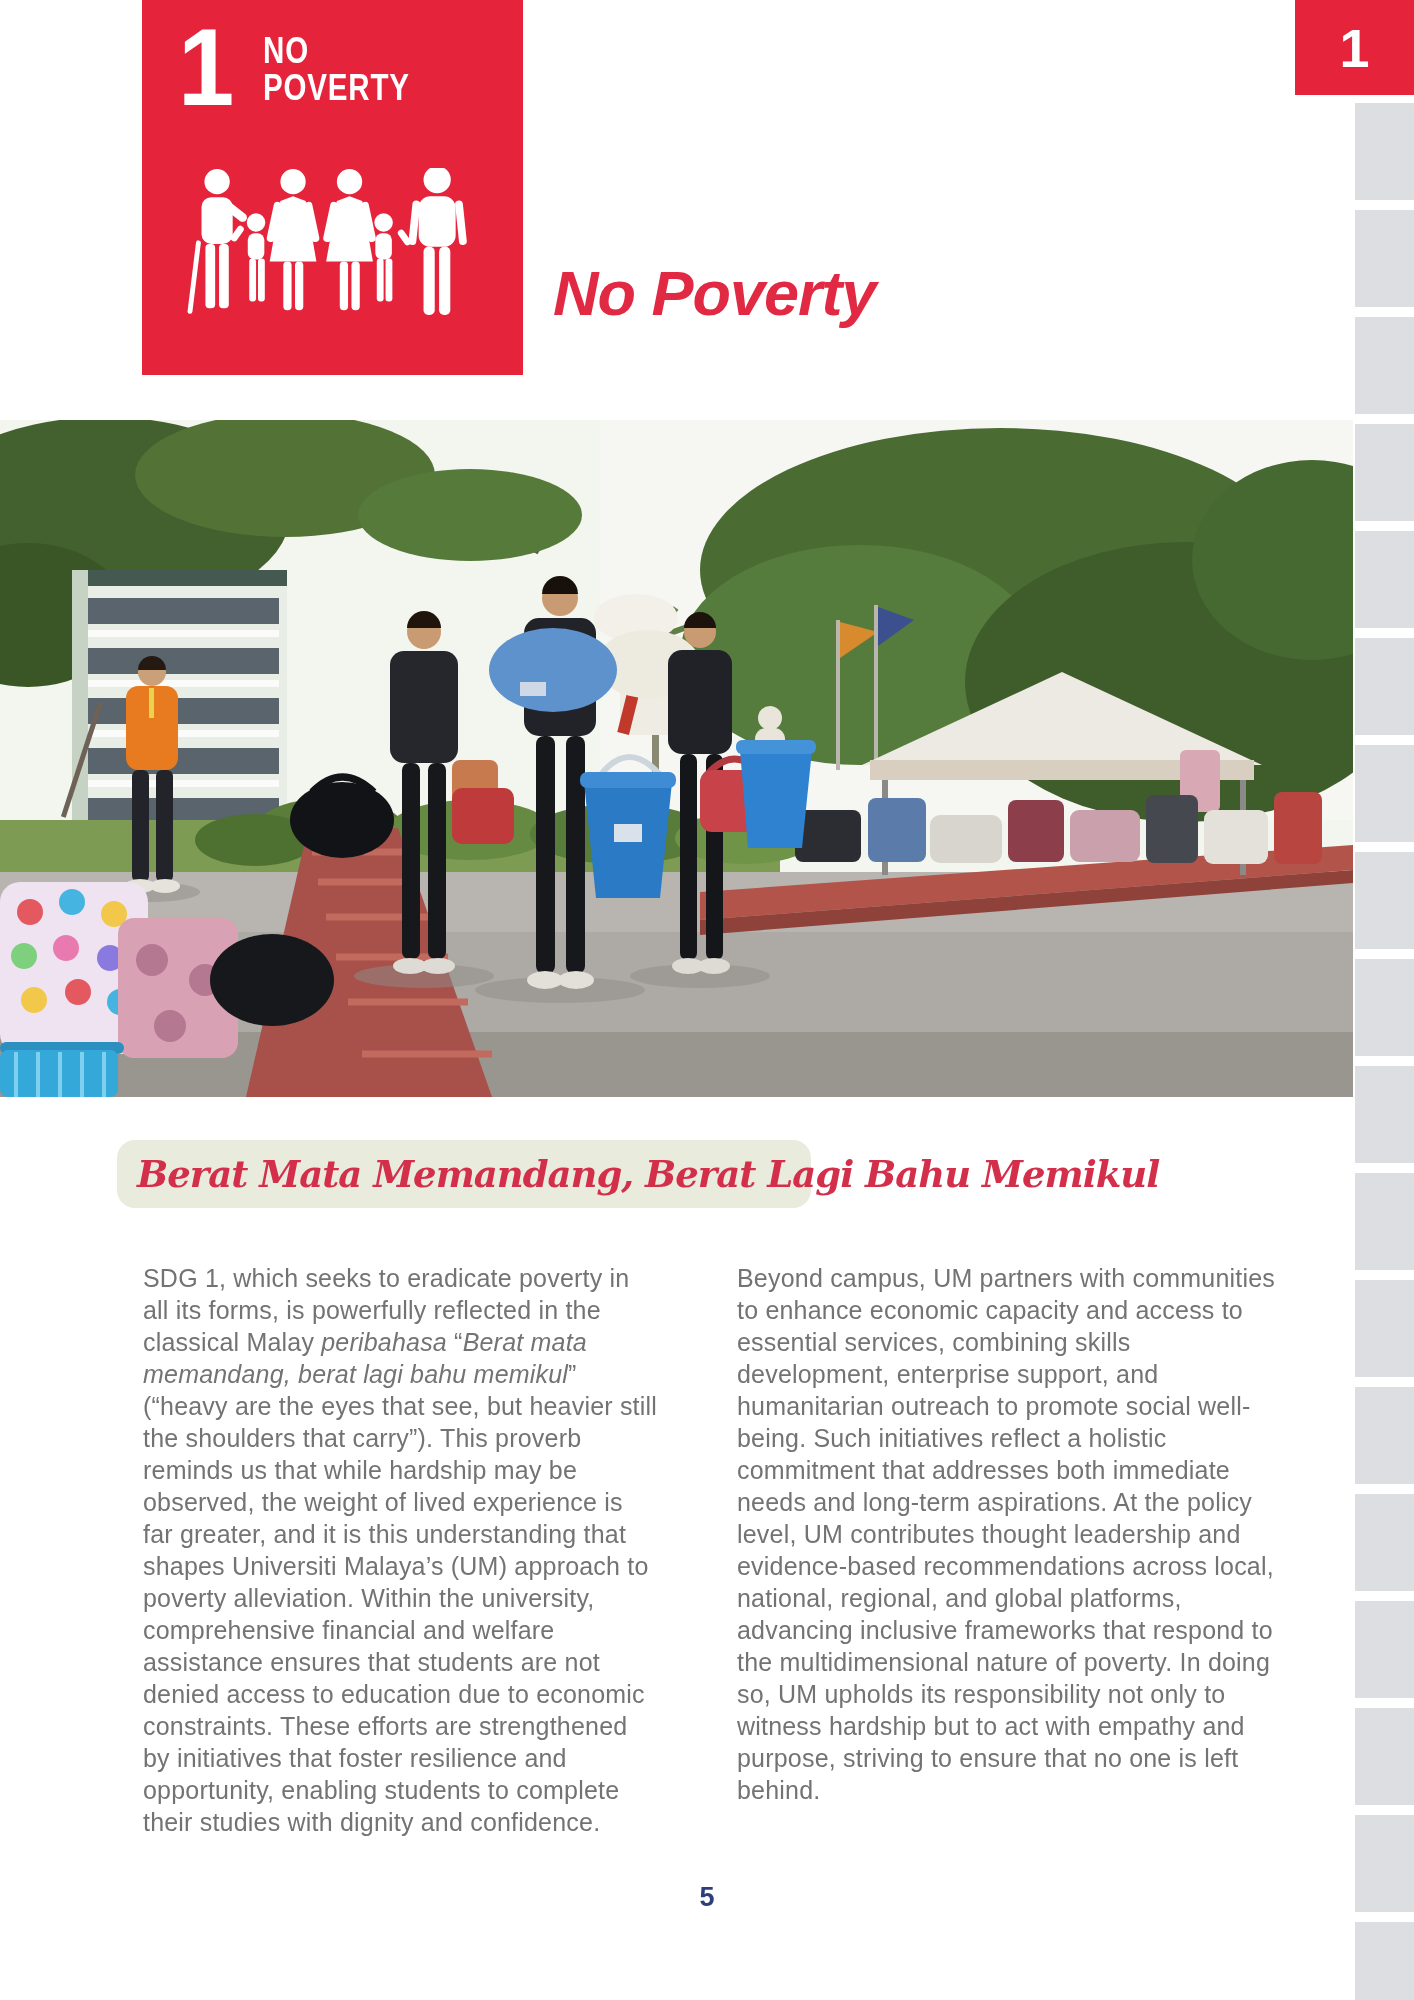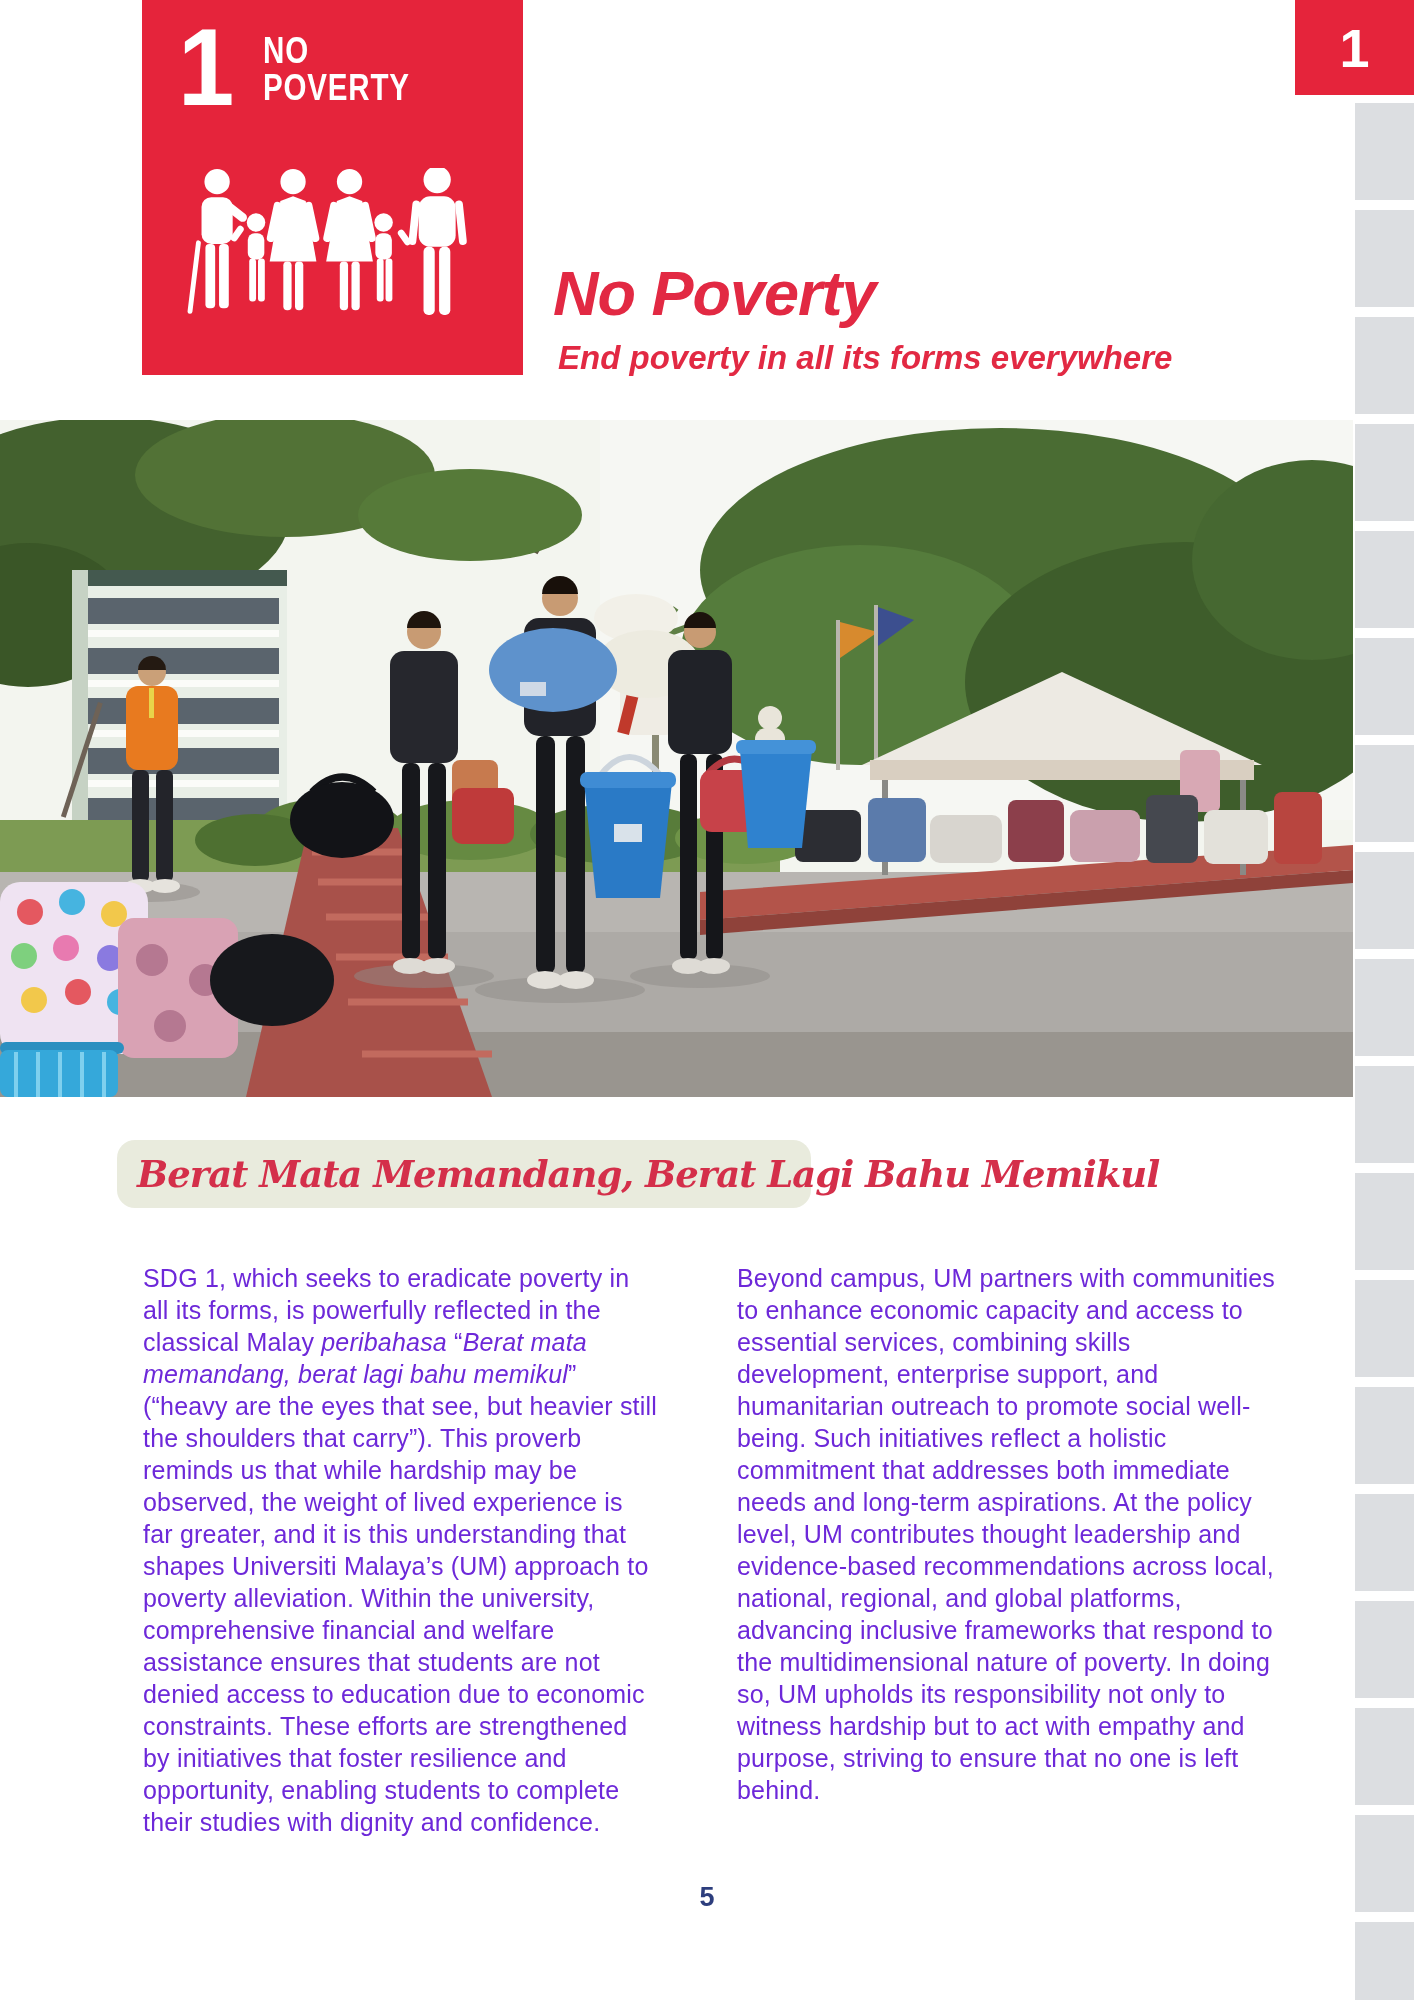--- a/index.html
+++ b/index.html
@@ -57,21 +57,21 @@
     border-radius:18px; display:flex; align-items:center; padding-left:20px;
     box-sizing:border-box;
   }
   .banner span {
     font-family:"DejaVu Serif", serif; font-style:italic; font-weight:bold;
     font-size:37px; color:#d42f4a; letter-spacing:-1px; white-space:nowrap;
   }
 
   
   .col {
-    top:1262px; margin:0; font-size:25px; line-height:32px; color:#6d28d9;
+    top:1262px; margin:0; font-size:25px; line-height:32px; color:#737373;
     letter-spacing:0.2px; text-align:left;
   }
   .col.left  { left:143px; width:516px; }
   .col.right { left:737px; width:550px; }
   .it { font-style:italic; }
 
   
   .pageno {
     left:0; top:1882px; width:1414px; text-align:center;
     color:#2d3e7d; font-weight:bold; font-size:27px;
@@ -139,21 +139,20 @@
 </div>
 
 <div class="abs corner-tab">
   <span>1</span>
 </div>
 
 <div class="abs sidebar-squares"></div>
 
 <div class="abs title-block">
   <h1>No Poverty</h1>
-  <h2>End poverty in all its forms everywhere</h2>
 </div>
 
 <svg class="abs hero" viewBox="0 0 1353 677" role="img" aria-label="Students carrying pillows, buckets and bags along a campus road on move-in day, with a hostel building, trees and a canopy tent with luggage behind them">
   <rect width="1353" height="677" fill="#f3f5ef"></rect>
   <rect x="600" width="753" height="400" fill="#f6f7f3"></rect>
 
   <path d="M60,6 C220,36 420,60 540,130" stroke="#5c5742" stroke-width="10" fill="none"></path>
   <ellipse cx="105" cy="95" rx="185" ry="98" fill="#43612e"></ellipse>
   <ellipse cx="285" cy="55" rx="150" ry="62" fill="#527236"></ellipse>
   <ellipse cx="28" cy="195" rx="100" ry="72" fill="#3a5627"></ellipse>

